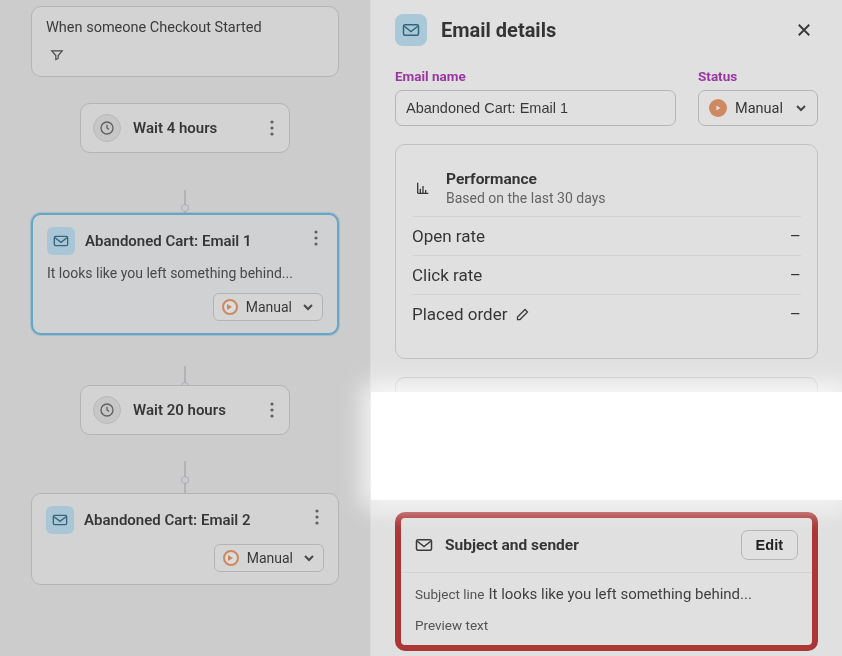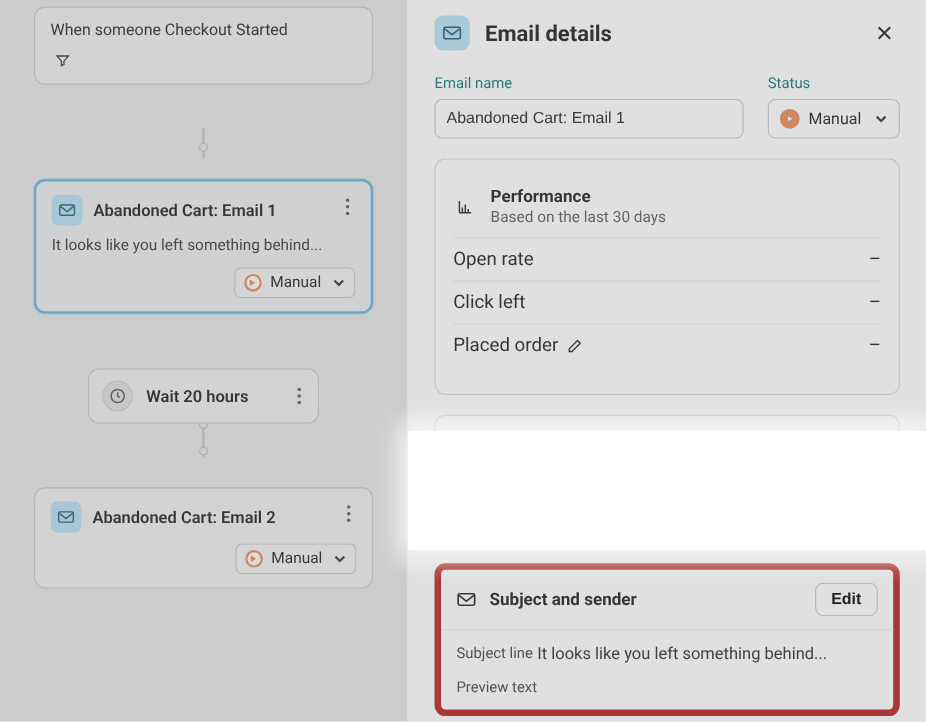--- a/index.html
+++ b/index.html
@@ -137,21 +137,21 @@
   .panel-head .title { font-size:20px; font-weight:700; flex:1; }
   .panel-head .close {
     width:28px; height:28px; display:flex; align-items:center; justify-content:center;
     color:#222; border-radius:6px; cursor:pointer;
   }
   .panel-head .email-icon-sm { width:32px; height:32px; border-radius:8px; }
 
   .form-row { display:flex; gap:22px; margin-bottom:18px; }
   .form-col { display:flex; flex-direction:column; gap:6px; }
   .form-col.name { flex:1; }
-  .label-sm { font-size:13.5px; font-weight:400; color:#0f766e; }
+  .label-sm { font-size:13.5px; font-weight:700; color:#a21caf; }
   .text-input {
     height:36px; border:1px solid #c6c6c6; border-radius:7px;
     padding:0 10px; font-size:14.5px; background:#fff; color:#222;
     width:100%;
   }
   .status-select {
     height:36px; border:1px solid #c6c6c6; border-radius:7px;
     background:#fff; display:flex; align-items:center; gap:8px;
     padding:0 10px; font-size:14.5px; min-width:120px;
   }
@@ -227,20 +227,36 @@
       <div class="node trigger" style="margin-top:0;">
         <div class="trigger-body">When someone Checkout Started</div>
         <div class="trigger-funnel">
           <svg width="16" height="14" viewBox="0 0 24 24" fill="none" stroke="#333" stroke-width="2">
               <path d="M3 5h18l-7 8v5l-4 2v-7L3 5z"></path>
             </svg>
         </div>
       </div>
 
       <div style="height:26px;"></div>
+      <div class="node wait">
+        <span class="clock-icon">
+          <svg width="16" height="16" viewBox="0 0 24 24" fill="none" stroke="#555" stroke-width="2">
+              <circle cx="12" cy="12" r="9"></circle>
+              <path d="M12 7v5l3 2"></path>
+            </svg>
+        </span>
+        <span class="wait-text">Wait 4 hours</span>
+        <span class="kebab">
+          <svg width="4" height="16" viewBox="0 0 4 16">
+              <circle cx="2" cy="2" r="1.6" fill="#555"></circle>
+              <circle cx="2" cy="8" r="1.6" fill="#555"></circle>
+              <circle cx="2" cy="14" r="1.6" fill="#555"></circle>
+            </svg>
+        </span>
+      </div>
 
       <div style="height:60px;"></div>
       <div class="node email selected">
         <span class="kebab">
           <svg width="4" height="16" viewBox="0 0 4 16">
               <circle cx="2" cy="2" r="1.6" fill="#555"></circle>
               <circle cx="2" cy="8" r="1.6" fill="#555"></circle>
               <circle cx="2" cy="14" r="1.6" fill="#555"></circle>
             </svg>
         </span>
@@ -374,21 +390,21 @@
             <div class="perf-title">Performance</div>
             <div class="perf-sub">Based on the last 30 days</div>
           </div>
         </div>
         <div class="perf-list">
           <div class="perf-row">
             <span class="left">Open rate</span>
             <span>–</span>
           </div>
           <div class="perf-row">
-            <span class="left">Click left</span>
+            <span class="left">Click rate</span>
             <span>–</span>
           </div>
           <div class="perf-row">
             <span class="left">
               <span>Placed order</span>
               <span>
                 <svg width="15" height="15" viewBox="0 0 24 24" fill="none" stroke="#222" stroke-width="2">
                     <path d="M4 20h4L20 8l-4-4L4 16v4z"></path>
                   </svg>
               </span>

